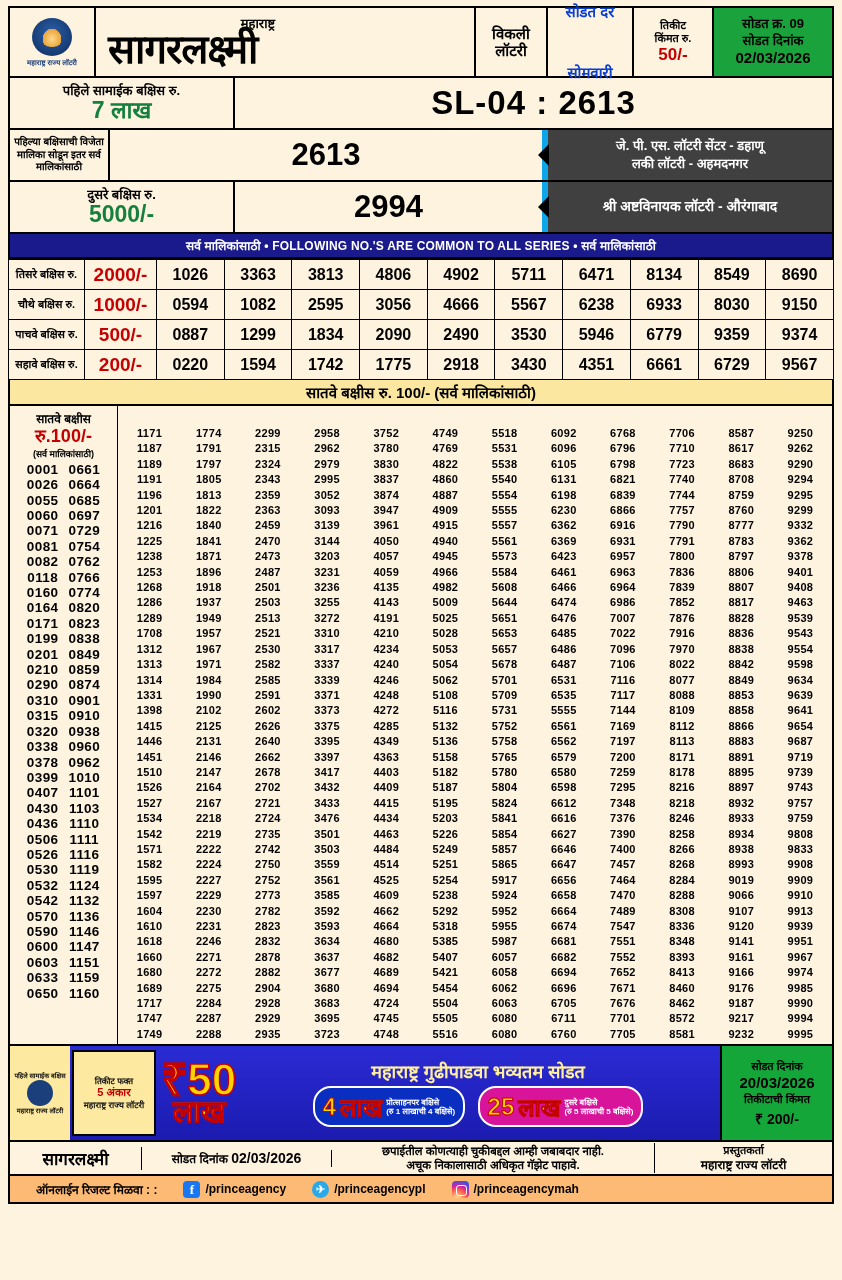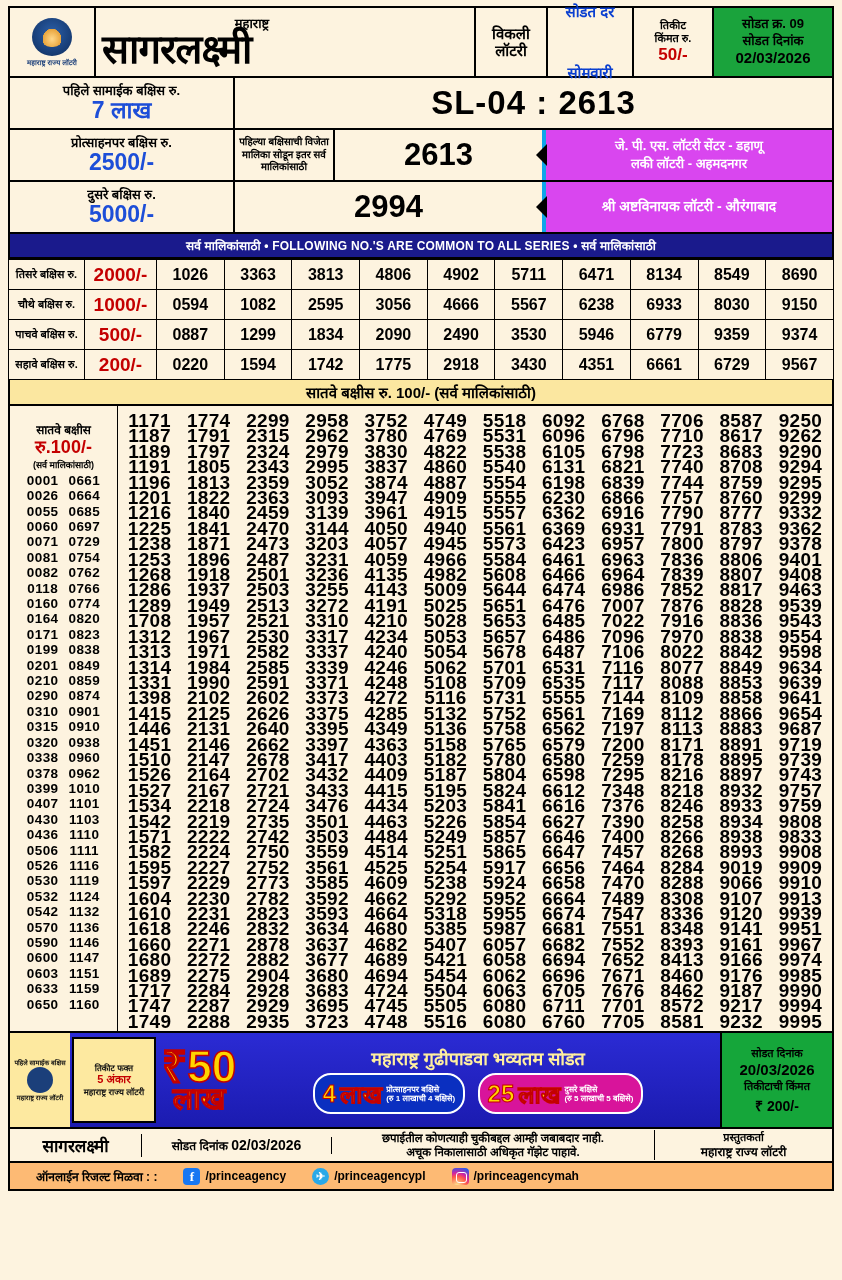--- a/index.html
+++ b/index.html
@@ -35,21 +35,21 @@
     position: relative;
   }
   .logo-emb:after {
     content:""; position:absolute; left:50%; top:52%; transform: translate(-50%,-50%);
     width: 22px; height: 20px;
     background:
       radial-gradient(ellipse at 50% 60%, #ffd88a 0%, #e8a33a 60%, transparent 61%);
     border-radius: 50% 50% 45% 45%;
   }
   .logo-text { font-size: 7px; font-weight:bold; color:#1b3f7a; margin-top:2px; }
-  .title-cell { flex: 1; display:flex; flex-direction:column; justify-content:center; padding-left: 6px; }
+  .title-cell { flex: 1; display:flex; flex-direction:column; justify-content:center; padding-left: 12px; }
   .title-small { font-size: 13px; font-weight: bold; text-align:center; line-height:1; color:#000; letter-spacing:0px; width: 300px;}
   .title-big {
     font-size: 40px; font-weight: bold; line-height: 0.95; color: #000;
     letter-spacing: -1px;
   }
   .vikli-cell {
     width: 72px; display:flex; flex-direction:column; align-items:center; justify-content:center;
     border-left: 2px solid #000; font-size: 15px; font-weight:bold; line-height:1.15;
   }
   .sodat-cell {
@@ -68,34 +68,34 @@
   }
   .green-cell .dt { font-size: 15px; }
 
   
   .row1 { display:flex; border:2px solid #000; border-top:none; height: 52px; }
   .c-label {
     width: 225px; border-right:2px solid #000;
     display:flex; flex-direction:column; align-items:center; justify-content:center; line-height:1.05;
   }
   .c-label .l1 { font-size: 13px; font-weight:bold; }
-  .c-label .l2 { font-size: 23px; font-weight:bold; color:#1d4ed8; }
+  .c-label .l2 { font-size: 23px; font-weight:bold; color:#15803d; }
   .c-main { flex:1; display:flex; align-items:center; justify-content:center; }
   .c-main .big { font-size: 33px; font-weight:bold; letter-spacing:1px; }
 
   .row2 { display:flex; border:2px solid #000; border-top:none; height: 52px; }
   .row3 { display:flex; border:2px solid #000; border-top:none; height: 52px; }
   .mid-note {
     width: 100px; border-right: 2px solid #000;
     display:flex; flex-direction:column; align-items:center; justify-content:center;
     font-size: 10px; font-weight:bold; line-height:1.25; text-align:center;
   }
   .num-cell { flex:1; display:flex; align-items:center; justify-content:center; font-size:31px; font-weight:bold; }
   .blk {
-    width: 290px; background:#d946ef; color:#fff; border-left:4px solid #0ea5e9;
+    width: 290px; background:#404040; color:#fff; border-left:6px solid #0ea5e9;
     display:flex; flex-direction:column; align-items:center; justify-content:center;
     font-size: 13px; font-weight:bold; line-height:1.4; position:relative;
   }
   .blk.one-line { font-size: 14px; }
   .blk:before {
     content:""; position:absolute; left:-10px; top:50%; transform:translateY(-50%);
     border-top: 11px solid transparent; border-bottom: 11px solid transparent;
     border-right: 11px solid #000;
   }
 
@@ -114,31 +114,31 @@
   table.prizes td.lbl { width: 76px; font-size: 11px; line-height:1.1; text-align:center; }
   table.prizes td.amt { width: 72px; font-size: 19px; color:#c40000; }
 
   
   .seventh-banner {
     border:2px solid #000; border-top:none; background:#fbe7a0;
     text-align:center; font-size: 15px; font-weight:bold; padding: 2px 0;
   }
   .seventh-wrap { border:2px solid #000; border-top:none; display:flex; }
   .seventh-left {
-    width: 108px; border-right:1.5px solid #000; padding-top: 15px;
+    width: 108px; border-right:1.5px solid #000; padding-top: 4px;
     display:flex; flex-direction:column; align-items:center;
   }
   .sv-t1 { font-size: 12px; font-weight:bold; }
   .sv-t2 { font-size: 18px; font-weight:bold; color:#c40000; line-height:1.1; }
   .sv-t3 { font-size: 9px; font-weight:bold; margin-bottom: 2px;}
   .sv-col { font-size: 13.5px; font-weight:bold; line-height: 15.4px; letter-spacing:0.4px; text-align:center;}
   .grid {
     flex:1; display:grid; grid-template-columns: repeat(12, 1fr);
-    font-size: 19px; font-weight:bold; line-height: 15.4px; letter-spacing: 0.3px;
-    padding: 7px 2px 2px 2px;
+    font-size: 11px; font-weight:bold; line-height: 15.4px; letter-spacing: 0.3px;
+    padding: 20px 2px 2px 2px;
   }
   .grid span { text-align:center; }
 
   
   .ad {
     border:2px solid #000; border-top:none; height: 96px; position:relative;
     background: linear-gradient(180deg,#2b2bd4 0%, #1b1bb0 100%);
     display:flex; align-items:center; overflow:hidden;
   }
   .ad-left { width: 60px; height:100%; background:#fde9a0; display:flex; flex-direction:column; align-items:center; justify-content:center; }
@@ -222,24 +222,20 @@
     <div class="c-label">
       <div class="l1">पहिले सामाईक बक्षिस रु.</div>
       <div class="l2">7 लाख</div>
     </div>
     <div class="c-main">
       <div class="big">SL-04 : 2613</div>
     </div>
   </div>
 
   <div class="row2">
-    <div class="c-label">
-      <div class="l1">प्रोत्साहनपर बक्षिस रु.</div>
-      <div class="l2">2500/-</div>
-    </div>
     <div class="mid-note">पहिल्या बक्षिसाची विजेता मालिका सोडून इतर सर्व मालिकांसाठी</div>
     <div class="num-cell">2613</div>
     <div class="blk">
       <div>जे. पी. एस.  लॉटरी सेंटर - डहाणू</div>
       <div>लकी लॉटरी - अहमदनगर</div>
     </div>
   </div>
 
   <div class="row3">
     <div class="c-label">

